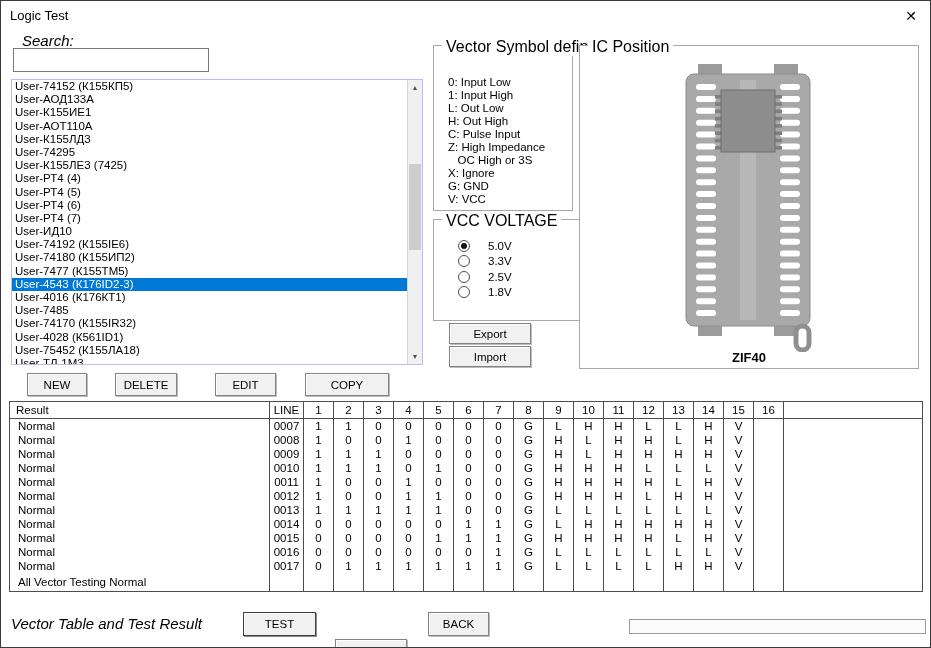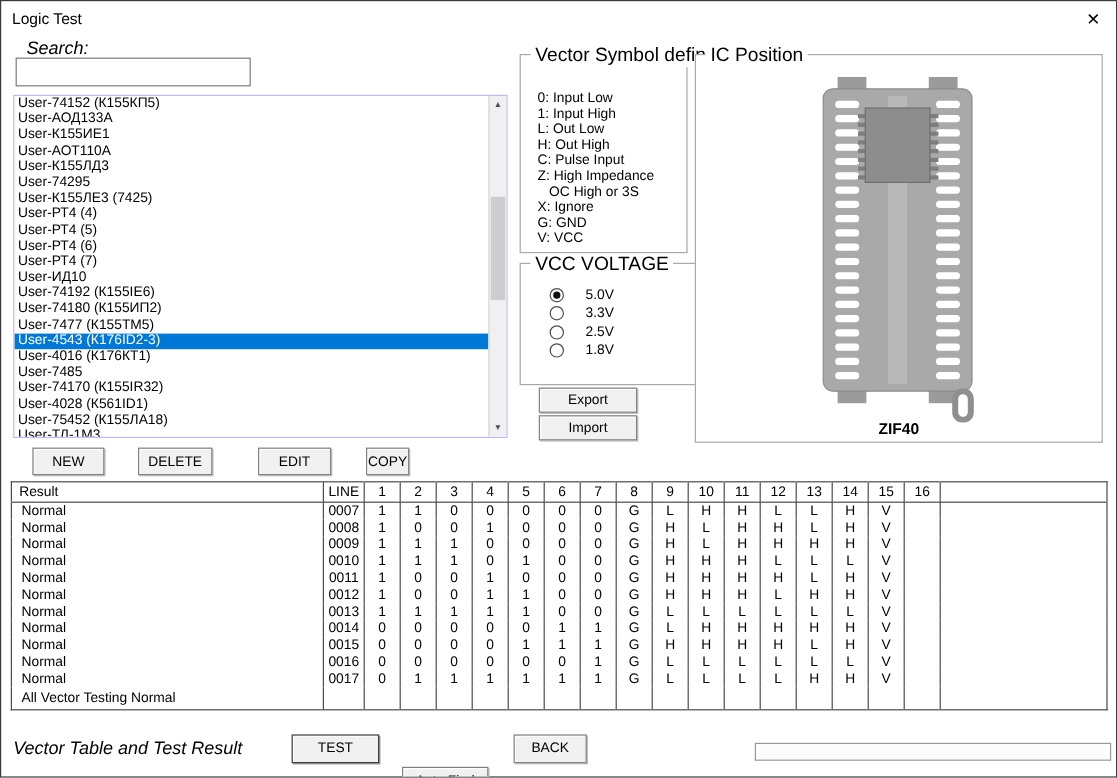--- a/index.html
+++ b/index.html
@@ -91,21 +91,21 @@
       <div class="list-item">User-7485</div>
       <div class="list-item">User-74170 (К155IR32)</div>
       <div class="list-item">User-4028 (К561ID1)</div>
       <div class="list-item">User-75452 (К155ЛА18)</div>
       <div class="list-item">User-ТЛ-1М3</div>
     </div>
 
   <button class="btn" style="left:12px;top:372px;width:60px;height:23px">NEW</button>
   <button class="btn" style="left:100px;top:372px;width:62px;height:23px">DELETE</button>
   <button class="btn" style="left:200px;top:372px;width:61px;height:23px">EDIT</button>
-  <button class="btn" style="left:290px;top:372px;width:36px;height:23px">COPY</button>
+  <button class="btn" style="left:290px;top:372px;width:84px;height:23px">COPY</button>
 
   <div class="group" style="left:432px;top:44px;width:140px;height:166px">
     <span class="group-label">Vector Symbol definition</span>
     <div class="defs" id="vector-lines">
         <div class="def-line">0: Input Low</div>
         <div class="def-line">1: Input High</div>
         <div class="def-line">L: Out Low</div>
         <div class="def-line">H: Out High</div>
         <div class="def-line">C: Pulse Input</div>
         <div class="def-line">Z: High Impedance</div>

